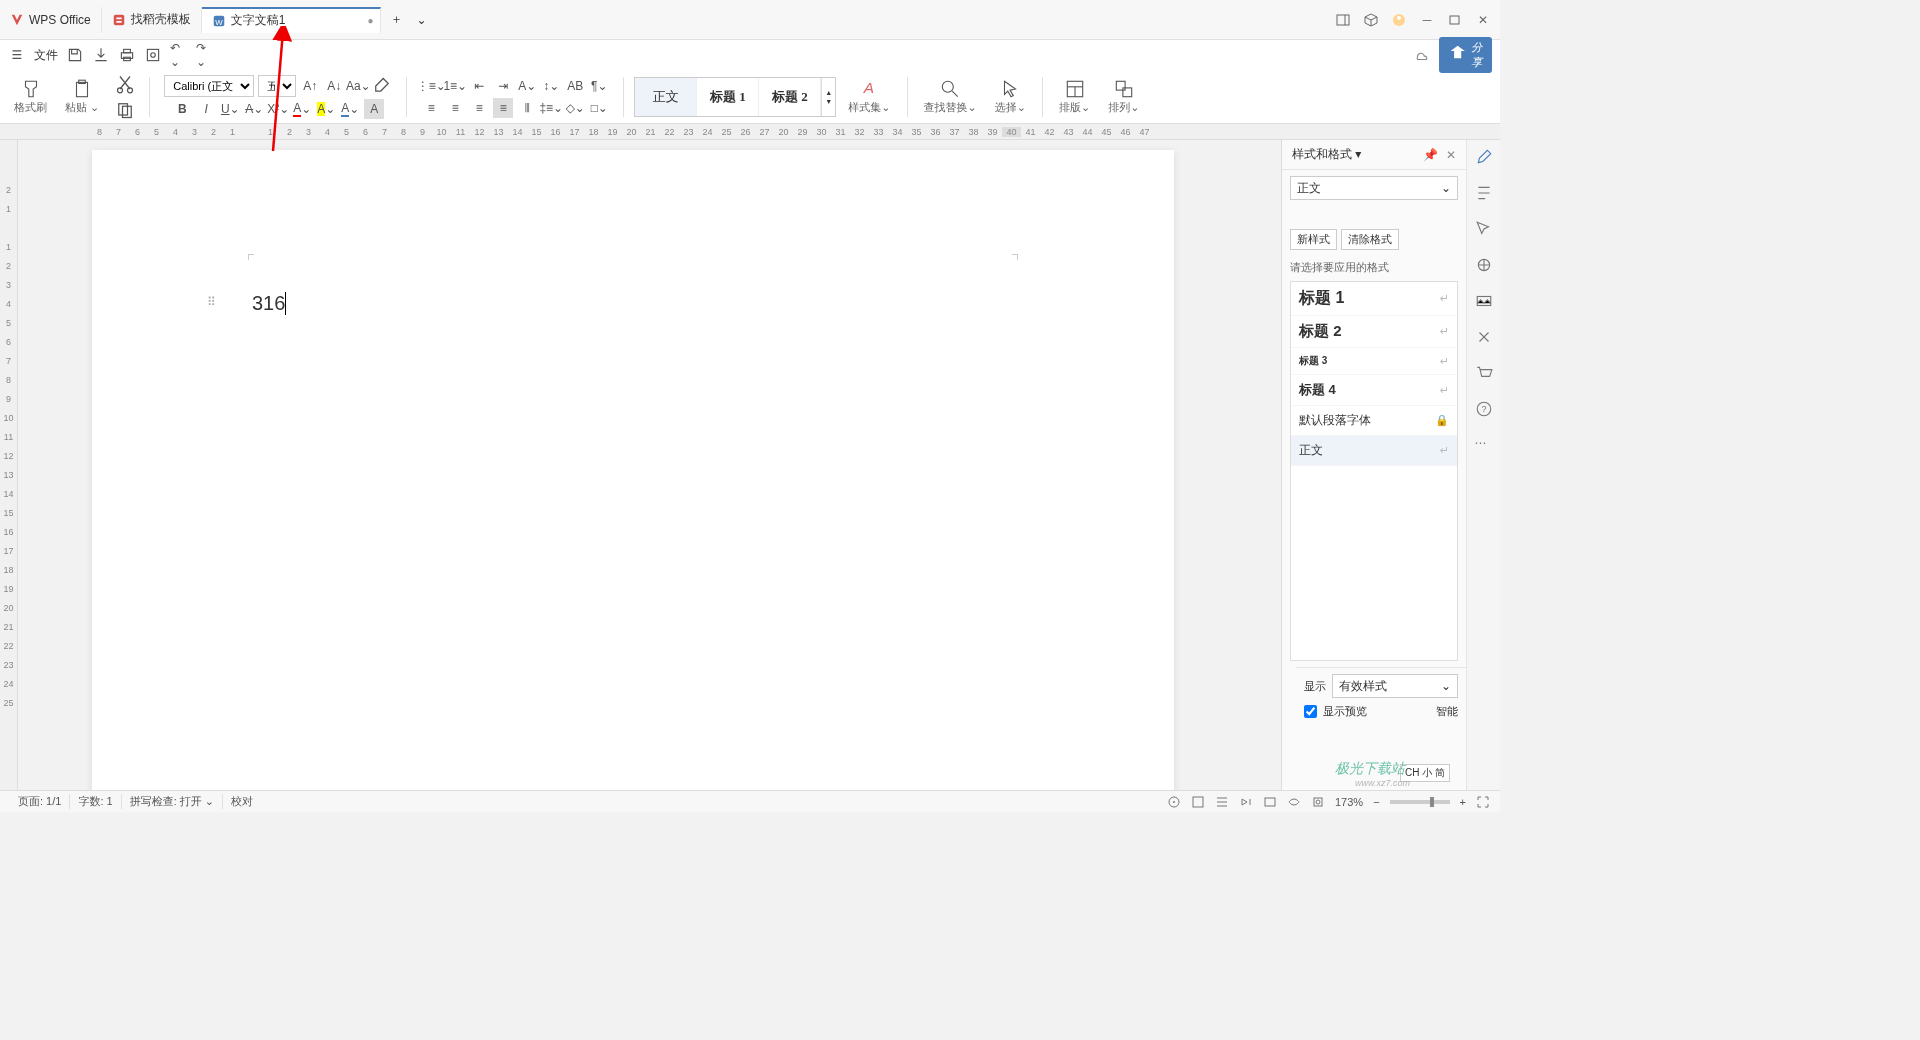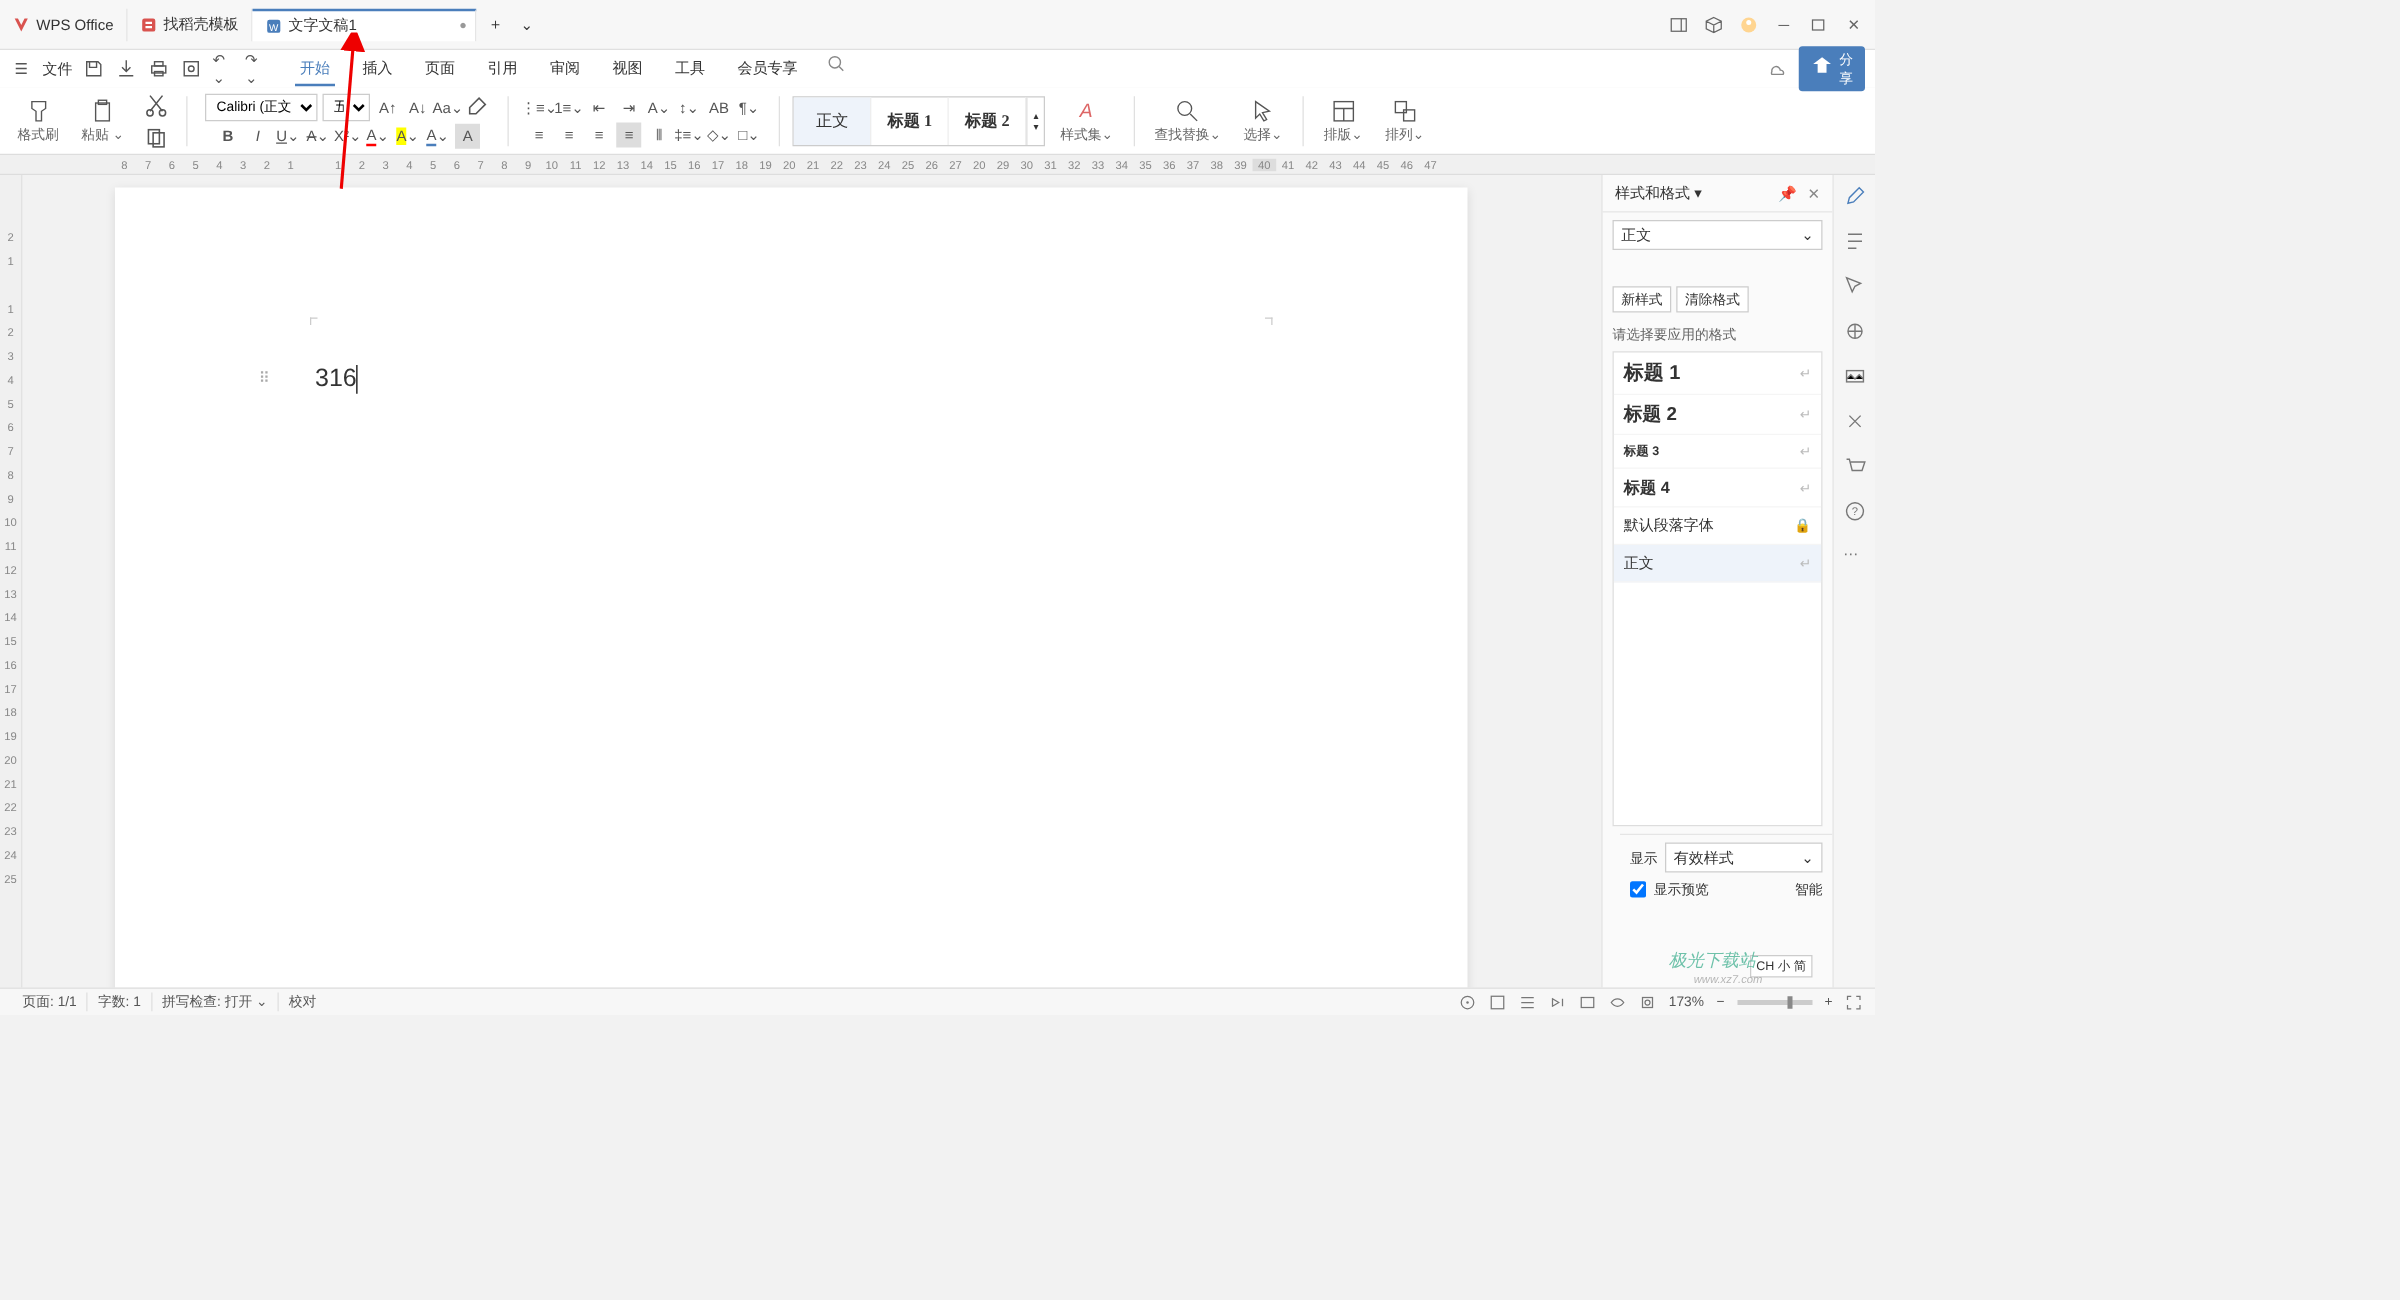--- a/index.html
+++ b/index.html
@@ -14,21 +14,21 @@
 .titlebar-end { margin-left: auto; display: flex; gap: 14px; padding-right: 10px; }
 .win-icon { width: 14px; height: 14px; color: #666; display: flex; align-items: center; justify-content: center; }
 
 
 .menubar { height: 30px; background: #fff; display: flex; align-items: center; padding: 0 8px; gap: 2px; }
 .menu-left { display: flex; align-items: center; gap: 8px; }
 .menu-icon { width: 18px; height: 18px; display: flex; align-items: center; justify-content: center; color: #555; cursor: pointer; }
 .menu-tabs { display: flex; margin-left: 20px; gap: 18px; }
 .menu-tab { padding: 4px 4px; cursor: pointer; color: #333; }
 .menu-tab.active { color: #4a7ebb; border-bottom: 2px solid #4a7ebb; }
-.menubar-end { margin-left: auto; display: flex; align-items: center; gap: 8px; }
+.menubar-end { margin-left: auto; display: flex; align-items: center; gap: 8px; font-style: italic; }
 .share-btn { background: #4a7ebb; color: #fff; padding: 3px 8px; border-radius: 3px; font-size: 11px; display: flex; align-items: center; gap: 3px; }
 
 
 .ribbon { height: 54px; background: #fff; border-bottom: 1px solid #ddd; display: flex; align-items: center; padding: 2px 8px; gap: 6px; }
 .rib-group { display: flex; flex-direction: column; align-items: center; gap: 2px; padding: 0 4px; }
 .rib-row { display: flex; align-items: center; gap: 4px; }
 .rib-icon { width: 20px; height: 20px; display: flex; align-items: center; justify-content: center; color: #555; cursor: pointer; }
 .rib-label { font-size: 11px; color: #666; }
 .rib-sep { width: 1px; height: 40px; background: #e0e0e0; margin: 0 4px; }
 .font-select { height: 22px; border: 1px solid #ccc; font-size: 11px; padding: 0 4px; background: #fff; }
@@ -186,36 +186,20 @@
         </svg>
       </span>
     <span class="menu-icon">
         <svg viewBox="0 0 16 16">
           <rect x="3" y="3" width="10" height="10" fill="none" stroke="#555"></rect>
           <circle cx="8" cy="8" r="2" fill="none" stroke="#555"></circle>
         </svg>
       </span>
     <span class="menu-icon">↶ ⌄</span>
     <span class="menu-icon">↷ ⌄</span>
-  </div>
-  <div class="menu-tabs">
-    <span class="menu-tab active">开始</span>
-    <span class="menu-tab">插入</span>
-    <span class="menu-tab">页面</span>
-    <span class="menu-tab">引用</span>
-    <span class="menu-tab">审阅</span>
-    <span class="menu-tab">视图</span>
-    <span class="menu-tab">工具</span>
-    <span class="menu-tab">会员专享</span>
-    <span class="menu-icon">
-        <svg viewBox="0 0 16 16">
-          <circle cx="7" cy="7" r="4" fill="none" stroke="#888"></circle>
-          <line x1="10" y1="10" x2="13" y2="13" stroke="#888"></line>
-        </svg>
-      </span>
   </div>
   <div class="menubar-end">
     <span class="menu-icon">
         <svg viewBox="0 0 16 16">
           <path fill="none" stroke="#888" d="M4 10a3 3 0 016-1 2 2 0 012 3H4a2 2 0 010-2z"></path>
         </svg>
       </span>
     <span class="share-btn">
         <svg width="12" height="12" viewBox="0 0 12 12">
           <path fill="#fff" d="M6 1l4 3H8v4H4V4H2z"></path>

